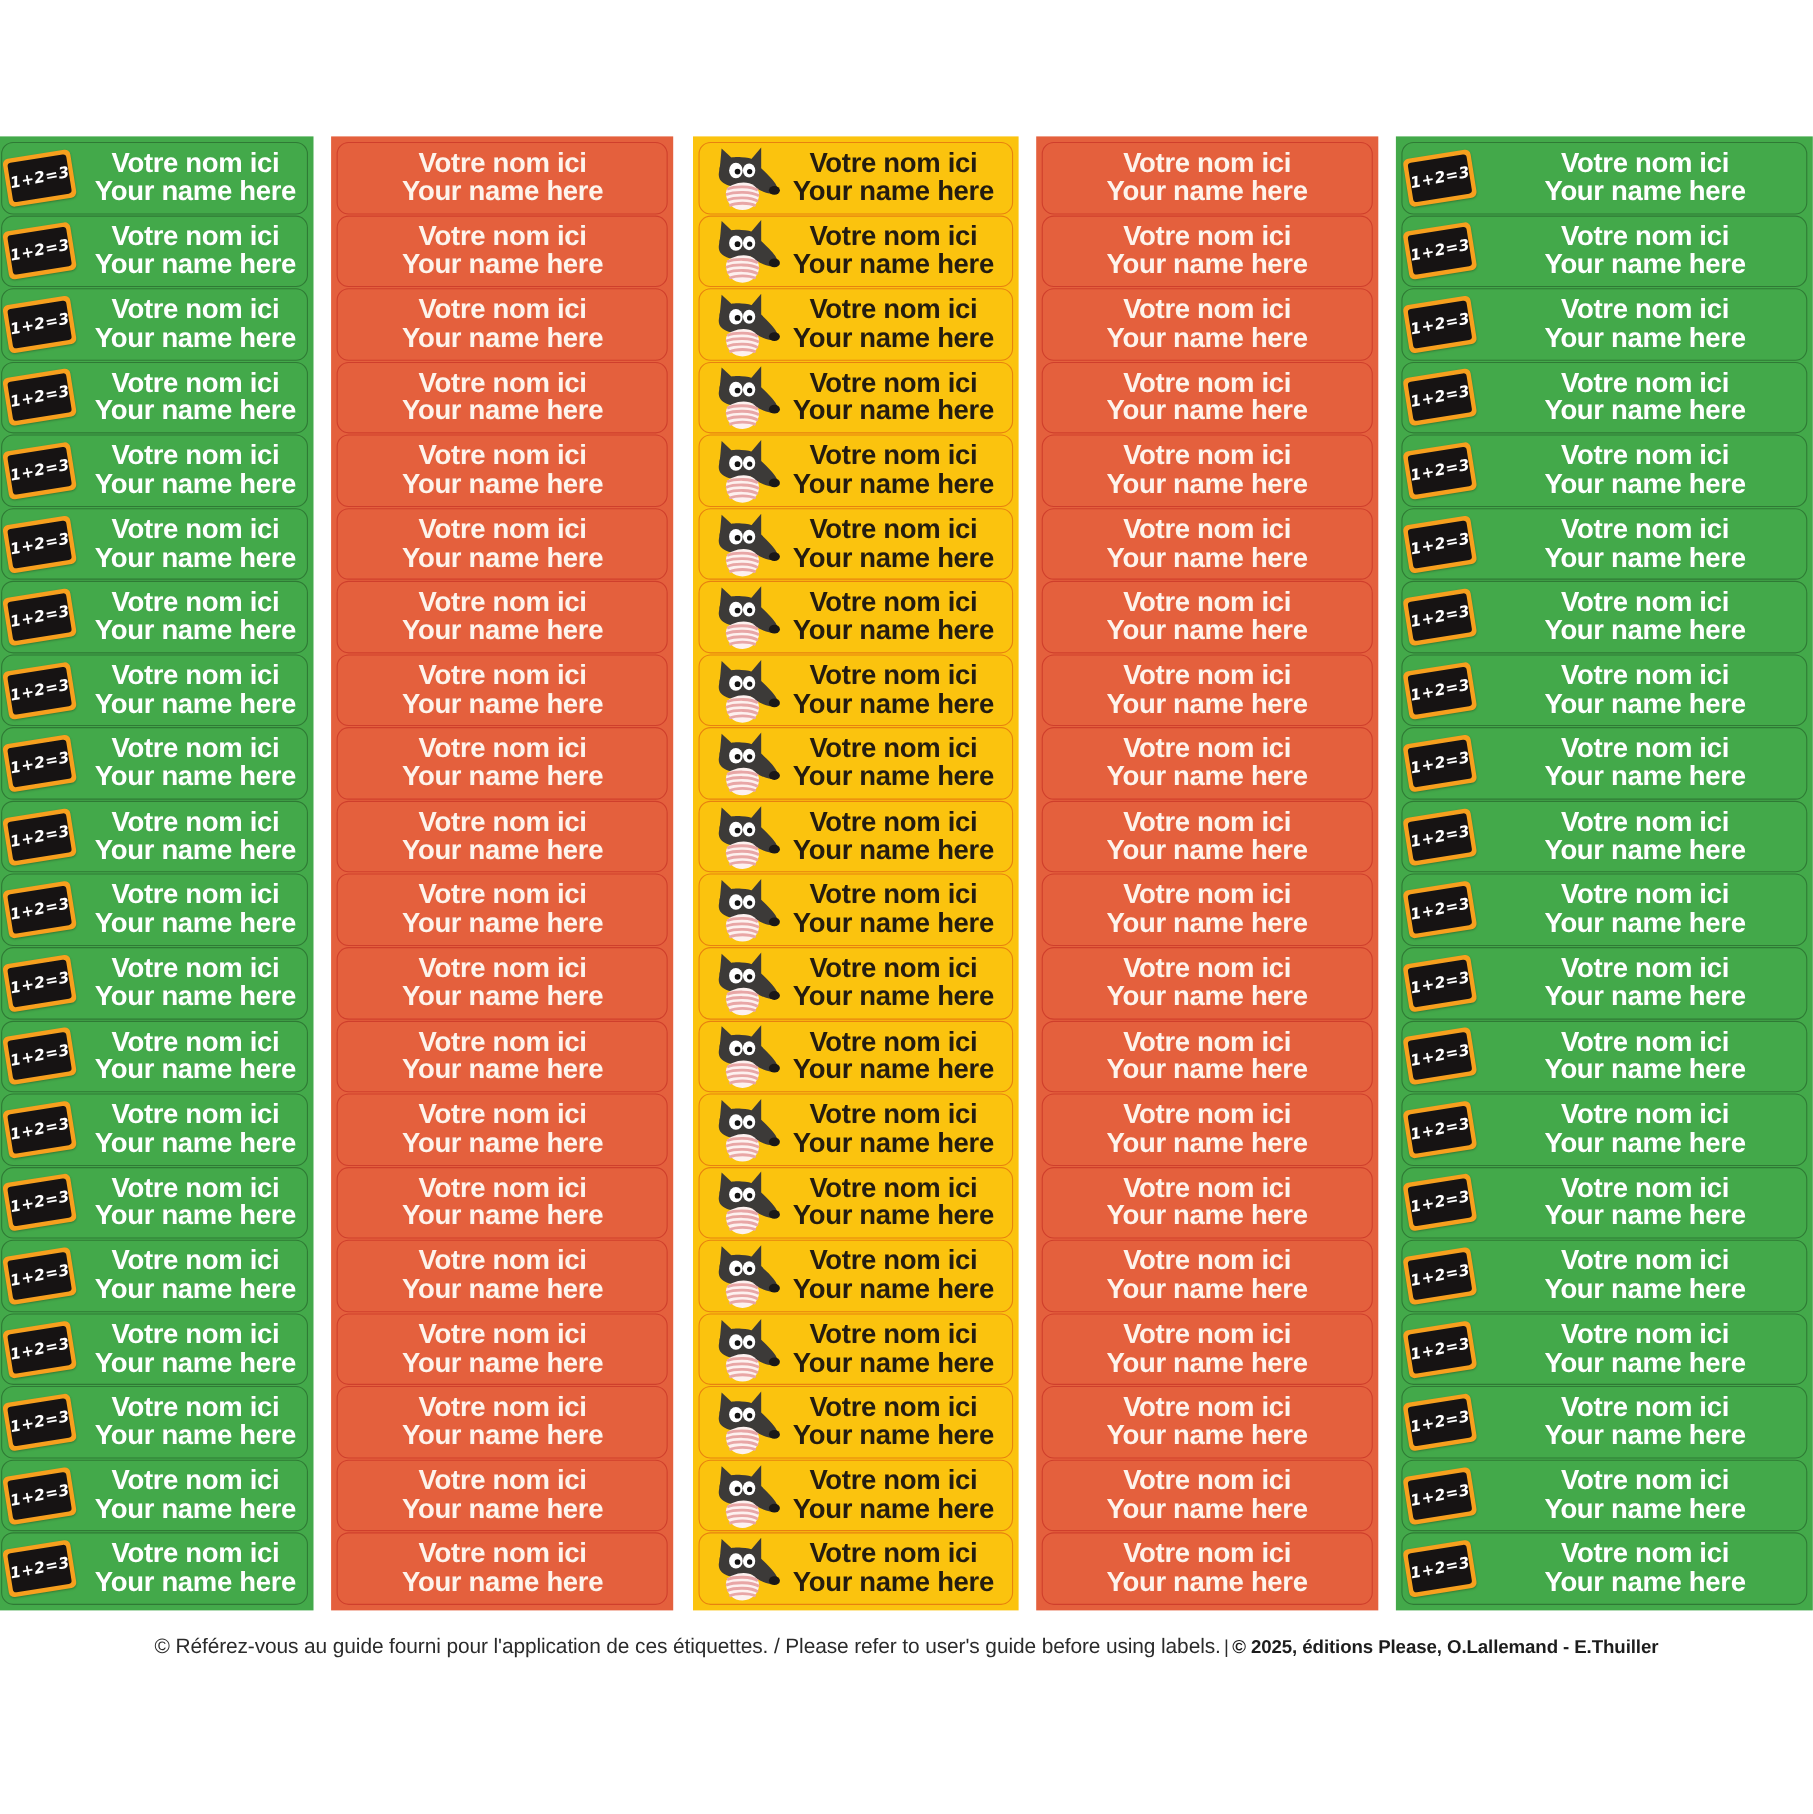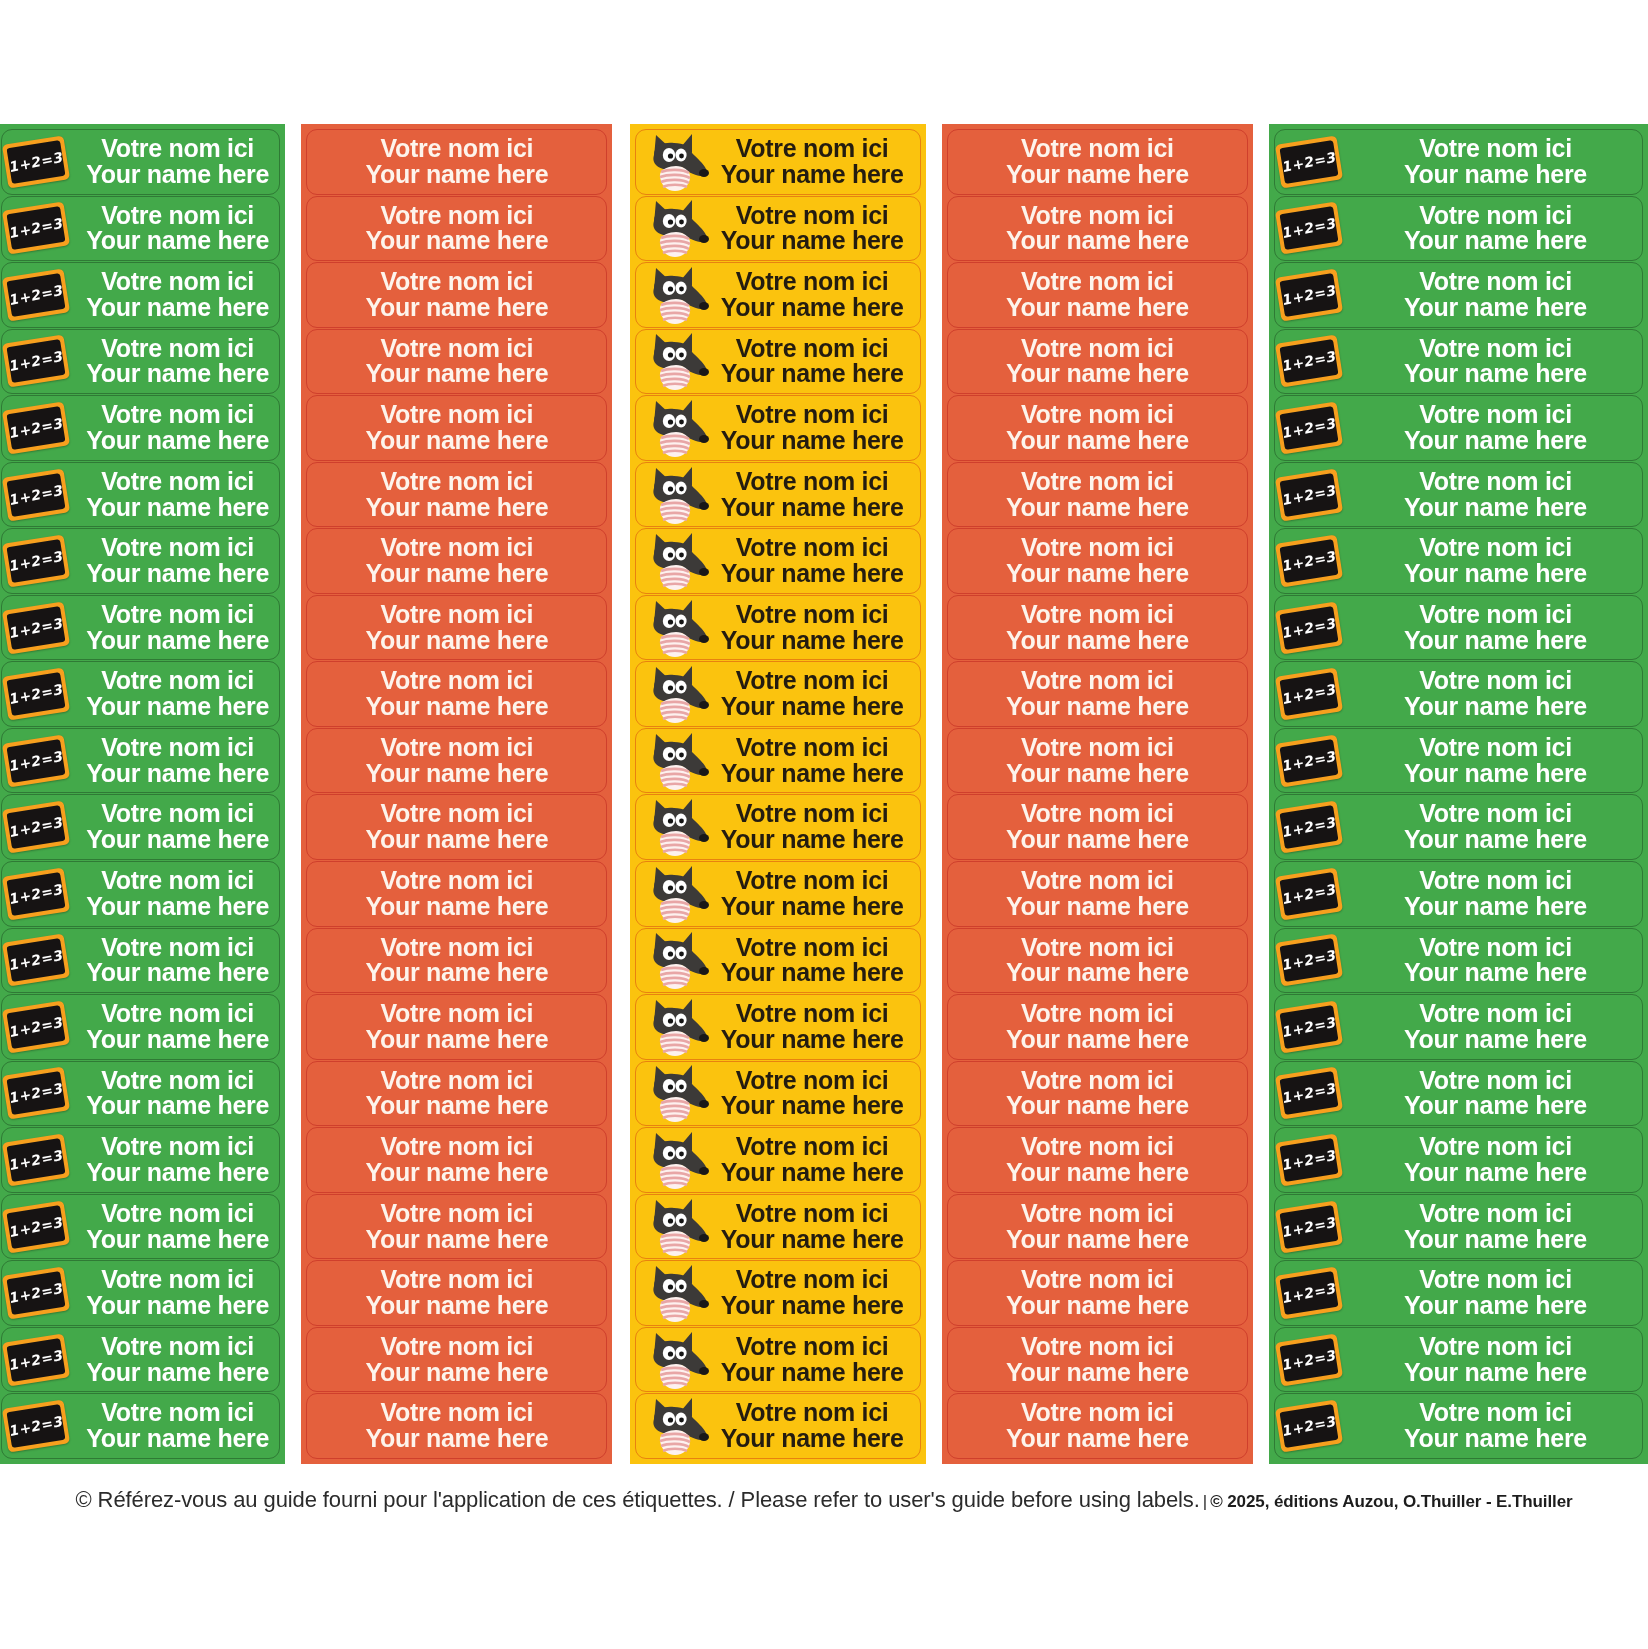--- a/index.html
+++ b/index.html
@@ -169,21 +169,21 @@
   #footer {
     position: absolute;
     left: 0;
     top: 1487px;
     width: 1648px;
     text-align: center;
     white-space: nowrap;
   }
   #footer .fnote {
     font-family: "Liberation Sans", sans-serif;
-    font-size: 22px;
+    font-size: 19px;
     color: #2b2b2b;
     letter-spacing: -0.1px;
   }
   #footer .fcopy {
     font-family: "Liberation Sans", sans-serif;
     font-size: 17px;
     font-weight: bold;
     color: #1d1d1d;
     letter-spacing: -0.1px;
   }
@@ -1476,16 +1476,16 @@
             <div class="label-text">
               <div class="line-fr">Votre nom ici</div>
               <div class="line-en">Your name here</div>
             </div>
           </div>
         </div>
       </div>
     </div>
 
   <div id="footer">
-    <span class="fnote">© Référez-vous au guide fourni pour l'application de ces étiquettes. / Please refer to user's guide before using labels.</span><span class="fsep">|</span><span class="fcopy">© 2025, éditions Auzou, O.Thuiller - E.Thuiller</span>
+    <span class="fnote">© Référez-vous au guide fourni pour l'application de ces étiquettes. / Please refer to user's guide before using labels.</span><span class="fsep">|</span><span class="fcopy">© 2025, éditions Please, O.Lallemand - E.Thuiller</span>
   </div>
 
 </div>
 
 </body></html>

